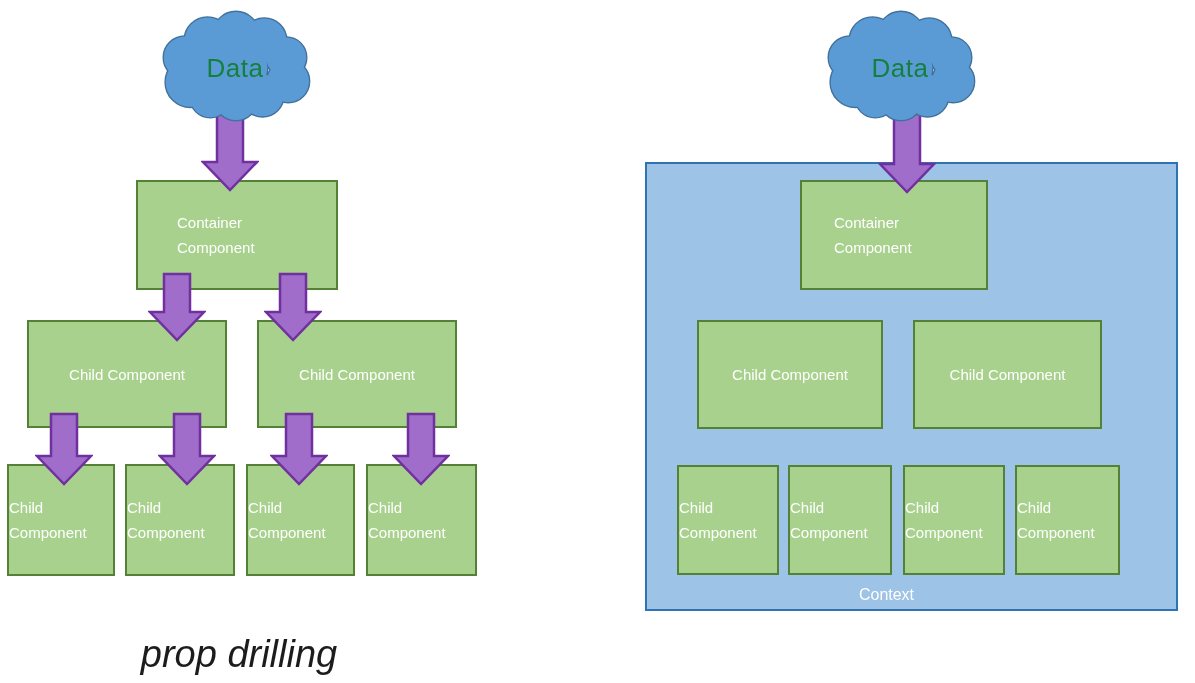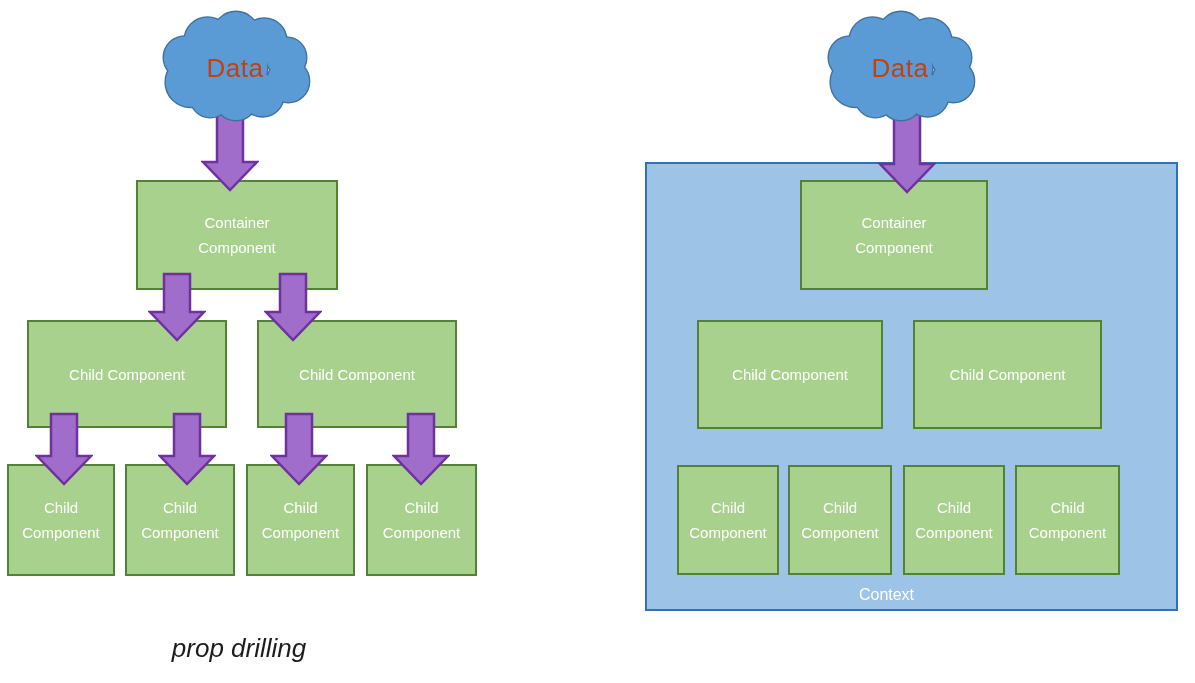--- a/index.html
+++ b/index.html
@@ -24,21 +24,20 @@
   .stage { position: absolute; inset: 0; }
 
   .box {
     position: absolute;
     box-sizing: border-box;
     background: var(--box-fill);
     border: 2px solid var(--box-border);
     display: flex;
     align-items: center;
     justify-content: center;
-    text-align: center;
     color: #ffffff;
     font-size: 15px;
     line-height: 25px;
   }
   .box .lbl { display: block; }
   .container-box .lbl { max-width: 120px; }
 
   .context-box {
     position: absolute;
     box-sizing: border-box;
@@ -62,30 +61,30 @@
 
   .cloud-svg { position: absolute; display: block; overflow: visible; }
   .cloud-stroked { fill: var(--cloud-fill); stroke: var(--cloud-border); stroke-width: 2.8; }
   .cloud-filled  { fill: var(--cloud-fill); stroke: none; }
 
   .cloud-label {
     position: absolute;
     display: flex;
     align-items: center;
     justify-content: center;
-    color: #c2410c;
+    color: #15803d;
     font-size: 26px;
     letter-spacing: 0.5px;
   }
 
   .caption {
     position: absolute;
     width: 320px;
     text-align: center;
-    font-size: 26px;
+    font-size: 38px;
     font-style: italic;
     color: var(--caption-color);
   }
 </style>
 </head>
 <body>
 
 <div class="stage">
 
   <svg width="0" height="0" style="position:absolute">

